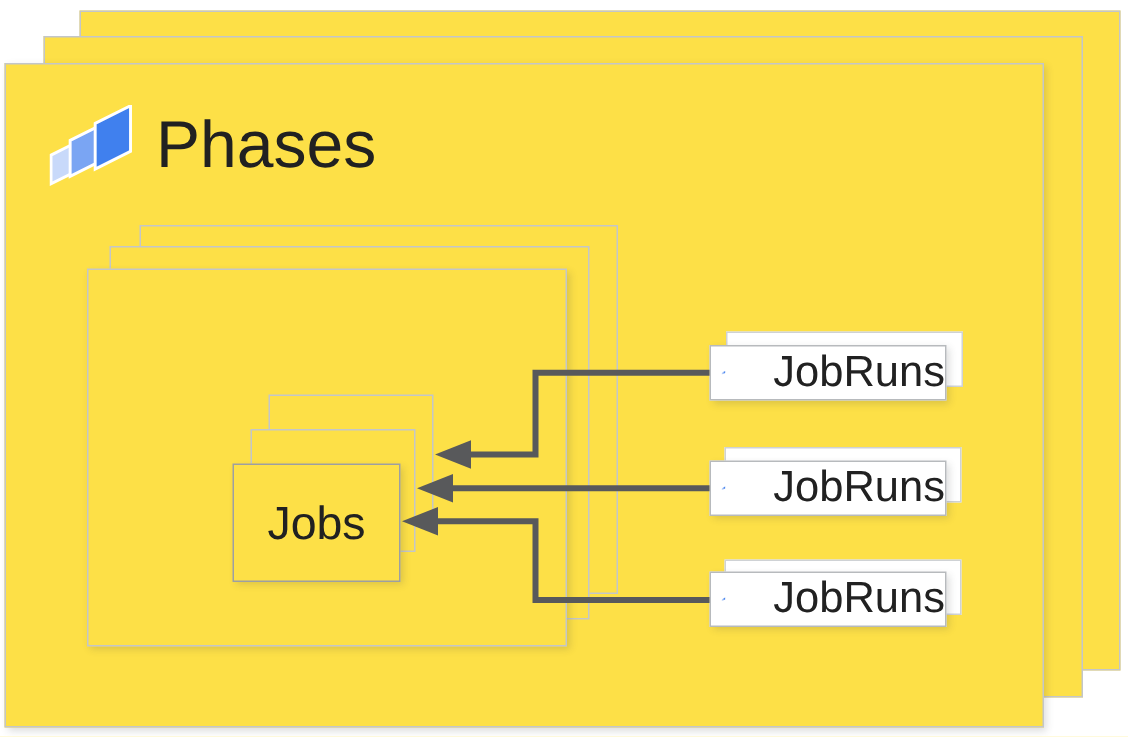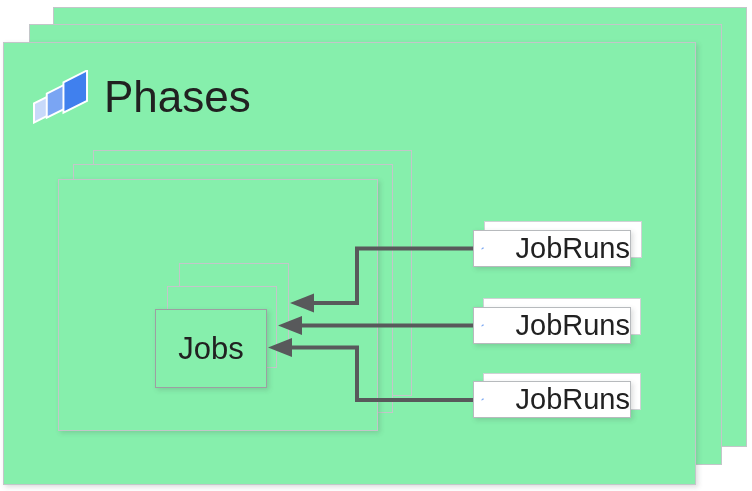--- a/index.html
+++ b/index.html
@@ -1,20 +1,20 @@
 <!DOCTYPE html>
 <html style="--color-icon-dark: #4080ee; --color-icon-mid: #7aa5f3; --color-icon-light: #c8d9fa; --color-arrow: #58595b; --color-border-light: #c3c6c9; --color-border-medium: #9d9fa2; --color-text: #212121;"><head>
 <meta charset="utf-8">
 <style>
   html,body{margin:0;padding:0;background:#fff;}
   body{font-family:"Liberation Sans","DejaVu Sans",sans-serif;color:var(--color-text,#212121);}
   .canvas{position:relative;width:752px;height:491px;background:#fff;overflow:hidden;}
 
   
-  .card{position:absolute;background:#86efac;border:1px solid var(--color-border-light,#c3c6c9);box-sizing:border-box;}
+  .card{position:absolute;background:#fde047;border:1px solid var(--color-border-light,#c3c6c9);box-sizing:border-box;}
   .card.shadow{box-shadow:2px 2px 5px rgba(60,64,67,.18);}
 
   
   .rollout-back  {left:53px;top:7px;width:694px;height:440px;}
   .rollout-mid   {left:29px;top:24px;width:693px;height:441px;}
   .rollout-front {left:3px;top:42px;width:693px;height:443px;}
 
   .rollout-header{position:absolute;left:33px;top:69px;height:55px;display:flex;align-items:center;gap:15px;}
   .rollout-title{font-size:44px;line-height:1;color:var(--color-text,#212121);}
 

